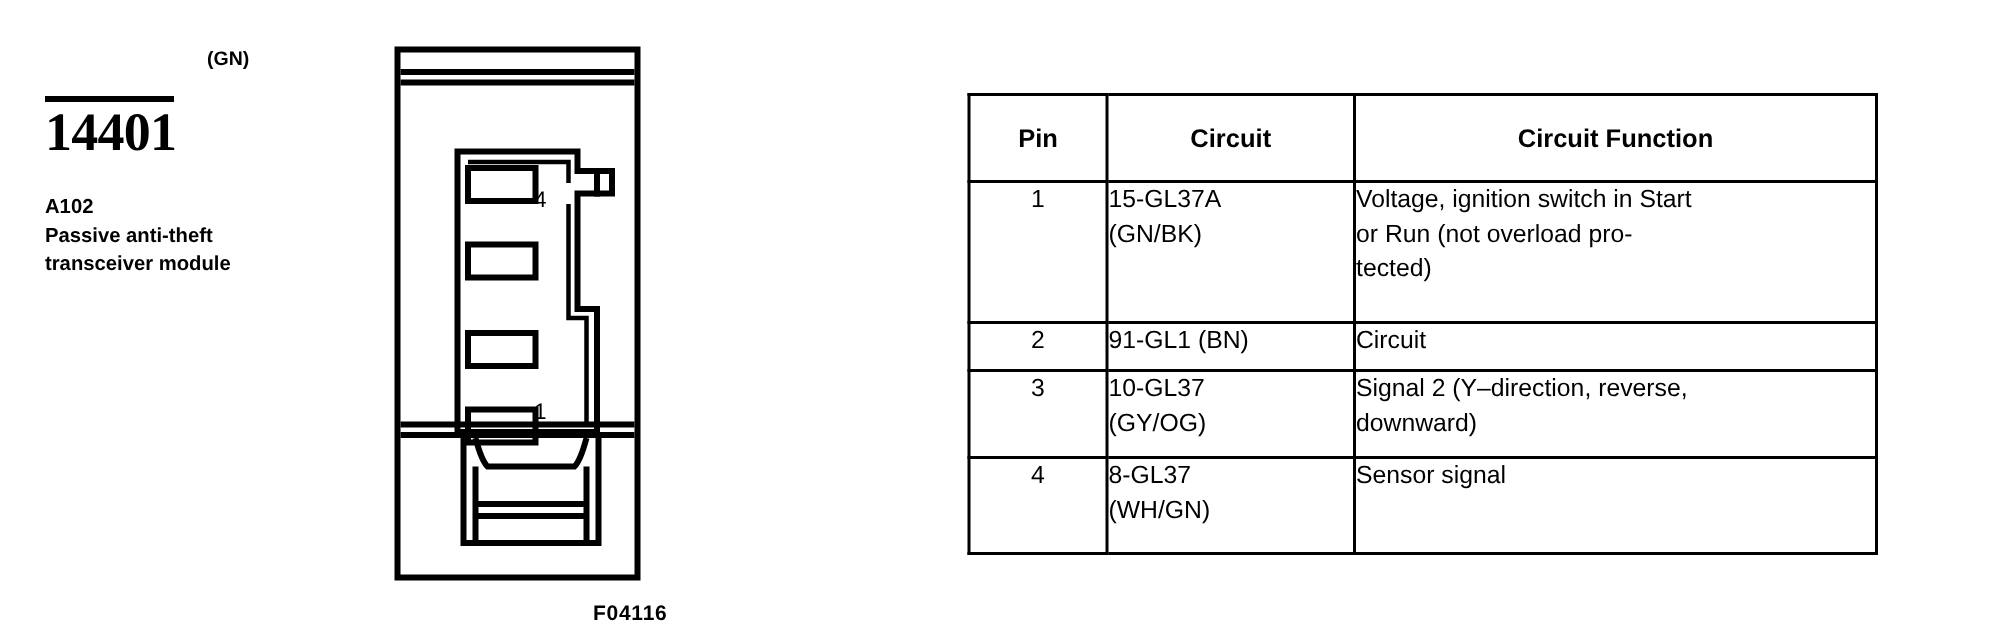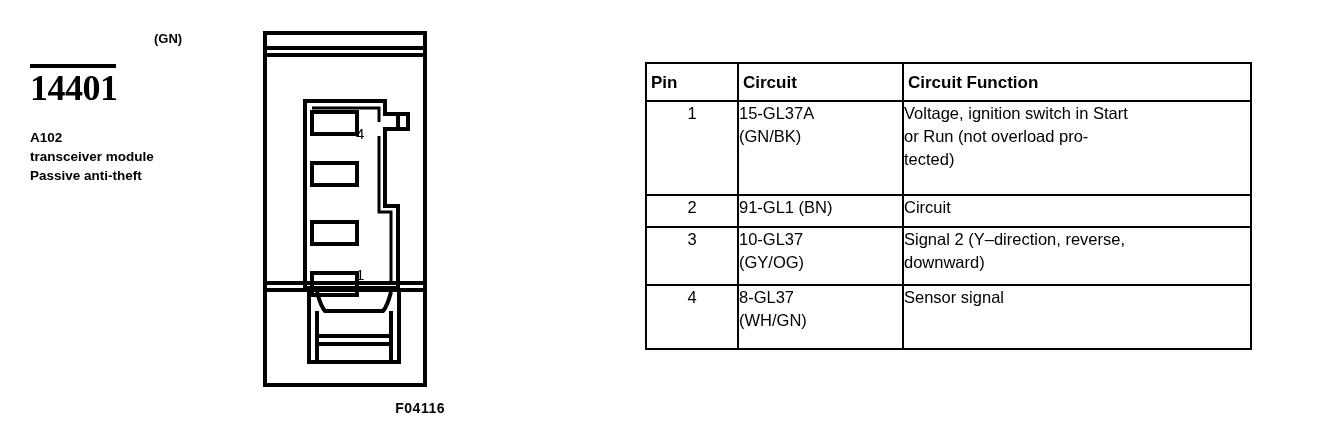--- a/index.html
+++ b/index.html
@@ -33,21 +33,21 @@
     font-size: 31px;
     font-weight: bold;
     letter-spacing: -0.5px;
     line-height: 34px;
     display: inline-block;
   }
   #conn-color {
     font-size: 13px;
     font-weight: bold;
     position: absolute;
-    left: 124px;
+    left: 108px;
     top: 9px;
   }
   #id-rule {
     width: 86px;
     height: 4px;
     background: #000;
     margin-top: 2px;
   }
   #part-number {
     font-size: 36px;
@@ -113,26 +113,26 @@
   }
   table#pinout-table th,
   table#pinout-table td {
     border: 2.5px solid #000;
     padding: 0;
     vertical-align: top;
     font-size: 16.5px;
     line-height: 23px;
   }
   table#pinout-table th {
-    text-align: left;
+    text-align: center;
     font-weight: bold;
     font-size: 17px;
     height: 32px;
     vertical-align: middle;
-    padding: 2px 4px;
+    padding: 12px 4px;
   }
   col.col-pin { width: 92px; }
   col.col-circuit { width: 165px; }
   col.col-function { width: 348px; }
 
   td.cell-pin {
     text-align: center;
     padding-top: 5px;
   }
   td.cell-circuit {
@@ -156,22 +156,22 @@
 <body>
 
 <div id="label-block">
   <div id="conn-id-row">
     <span id="conn-color">(GN)</span>
   </div>
   <div id="id-rule"></div>
   <div id="part-number">14401</div>
   <div id="component-block">
     <div>A102</div>
+    <div>Passive anti-theft</div>
     <div>transceiver module</div>
-    <div>Passive anti-theft</div>
   </div>
 </div>
 
 <div id="connector-figure">
   <svg id="connector-svg" width="190" height="370" viewBox="0 0 190 370">
 
     <rect x="10" y="7" width="160" height="352" fill="none" stroke="#000" stroke-width="4"></rect>
 
     <line x1="12" y1="22" x2="168" y2="22" stroke="#000" stroke-width="4"></line>
     <line x1="12" y1="29" x2="168" y2="29" stroke="#000" stroke-width="4"></line>

